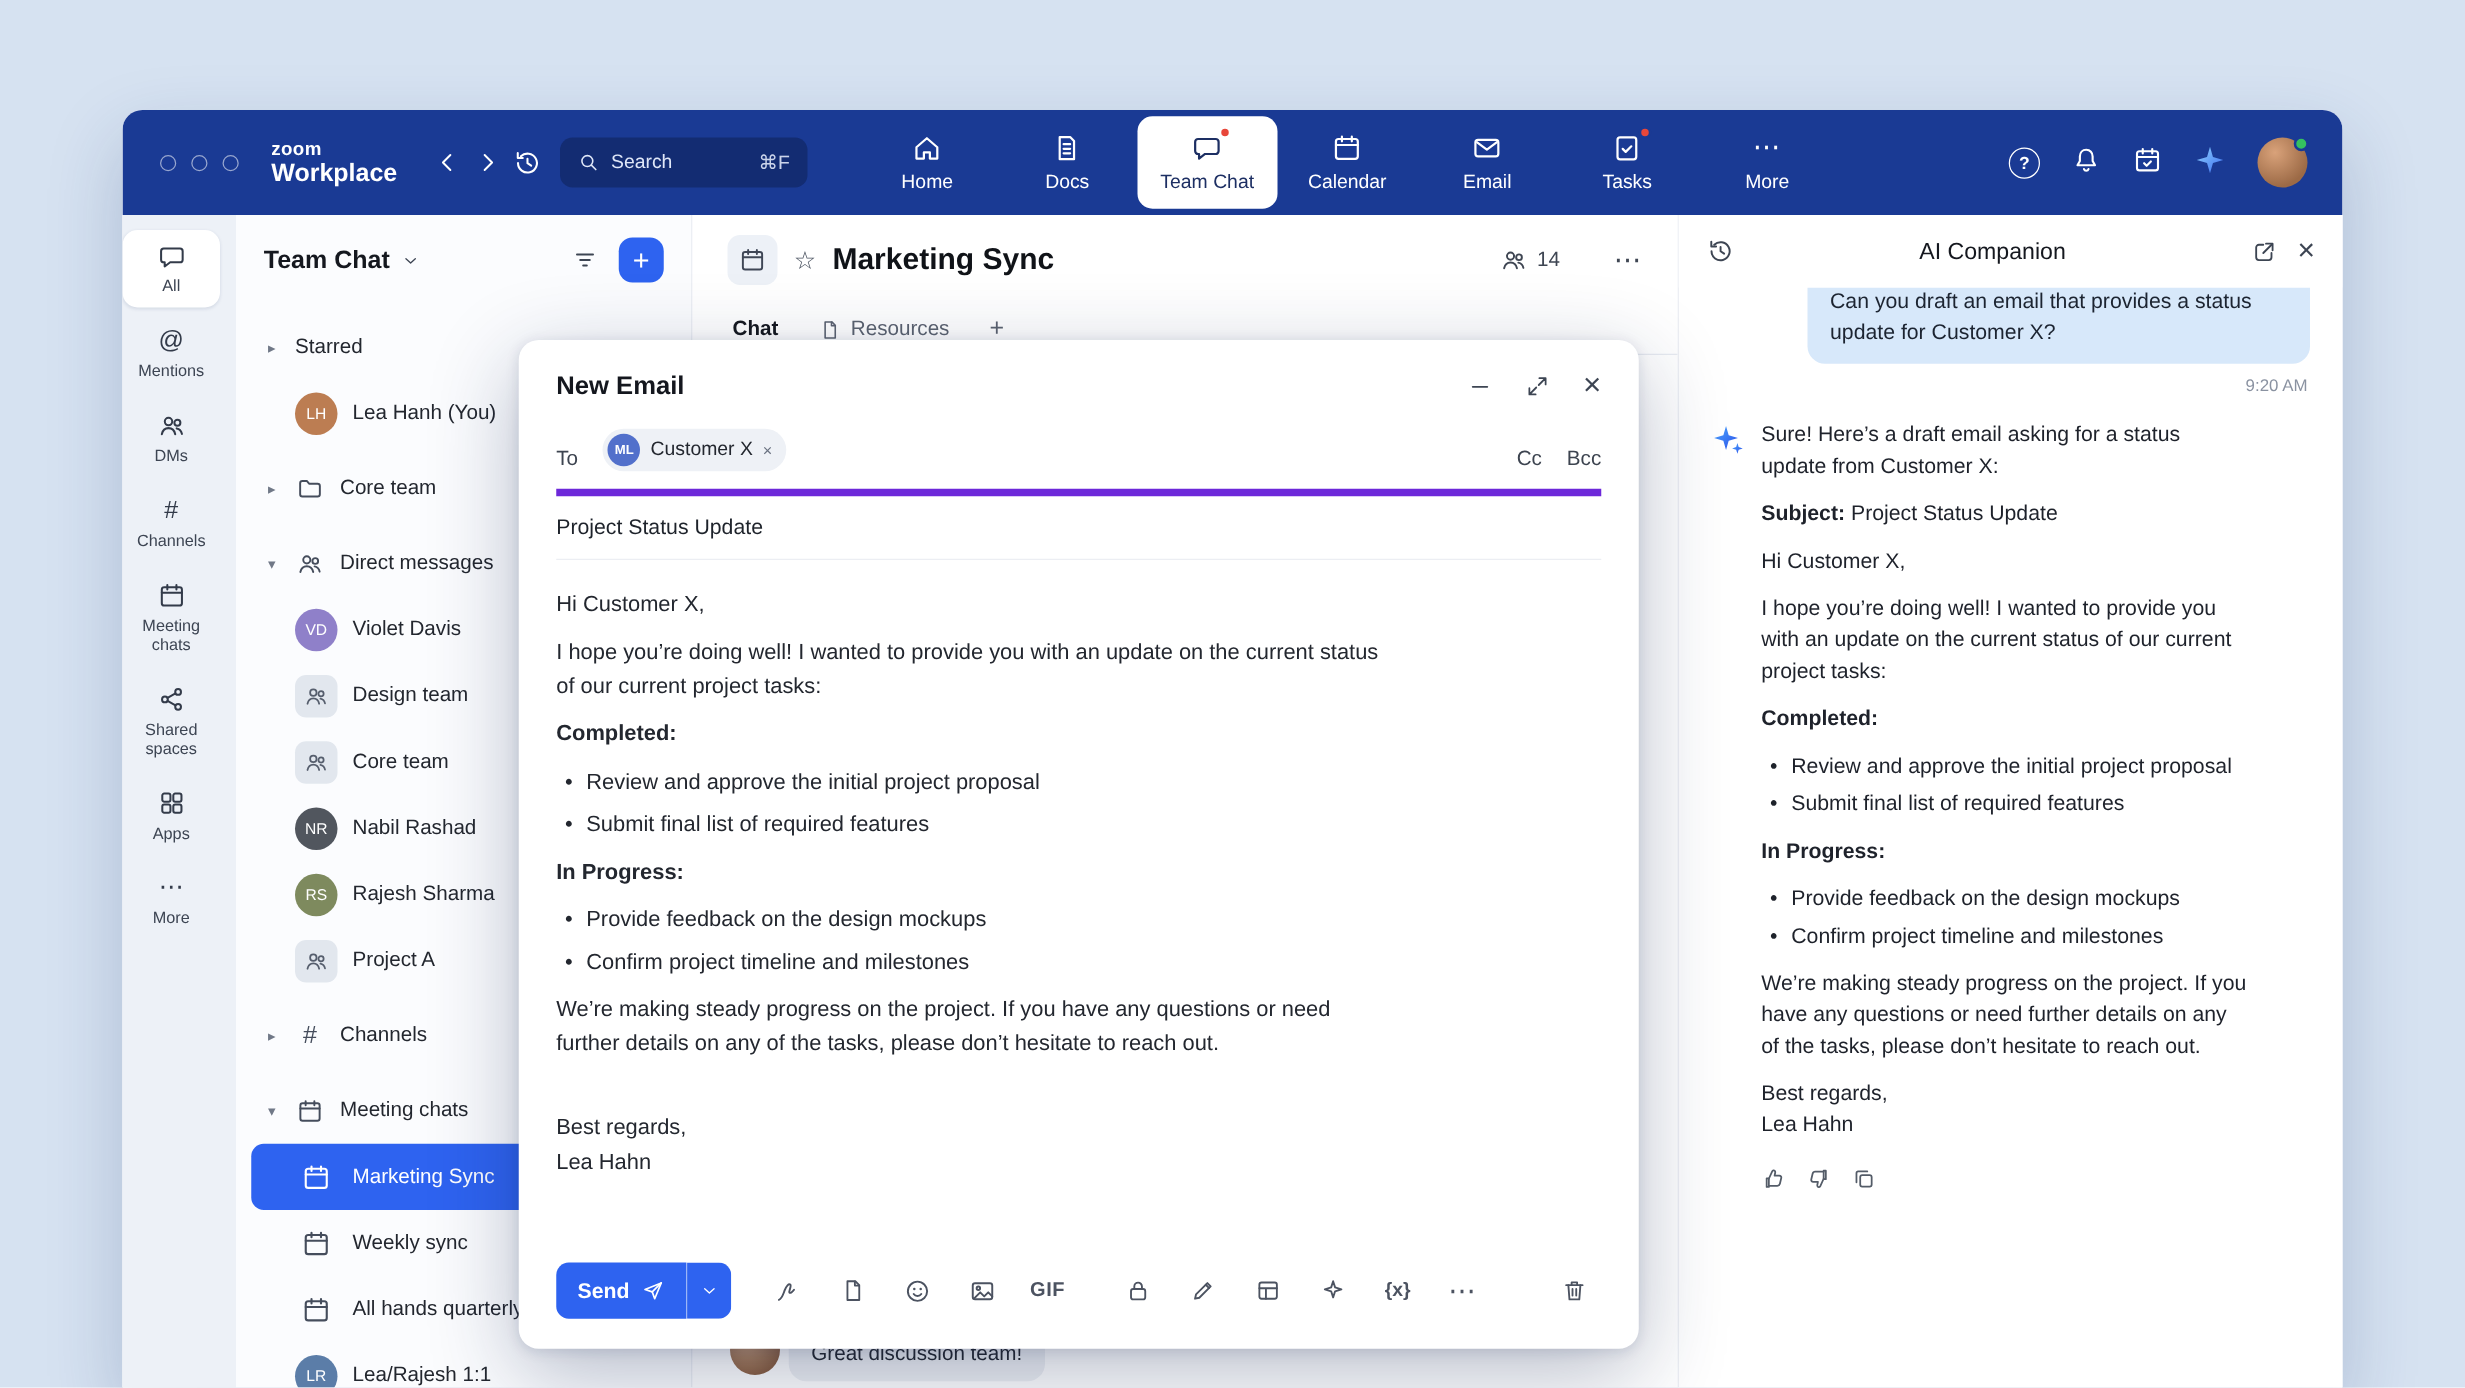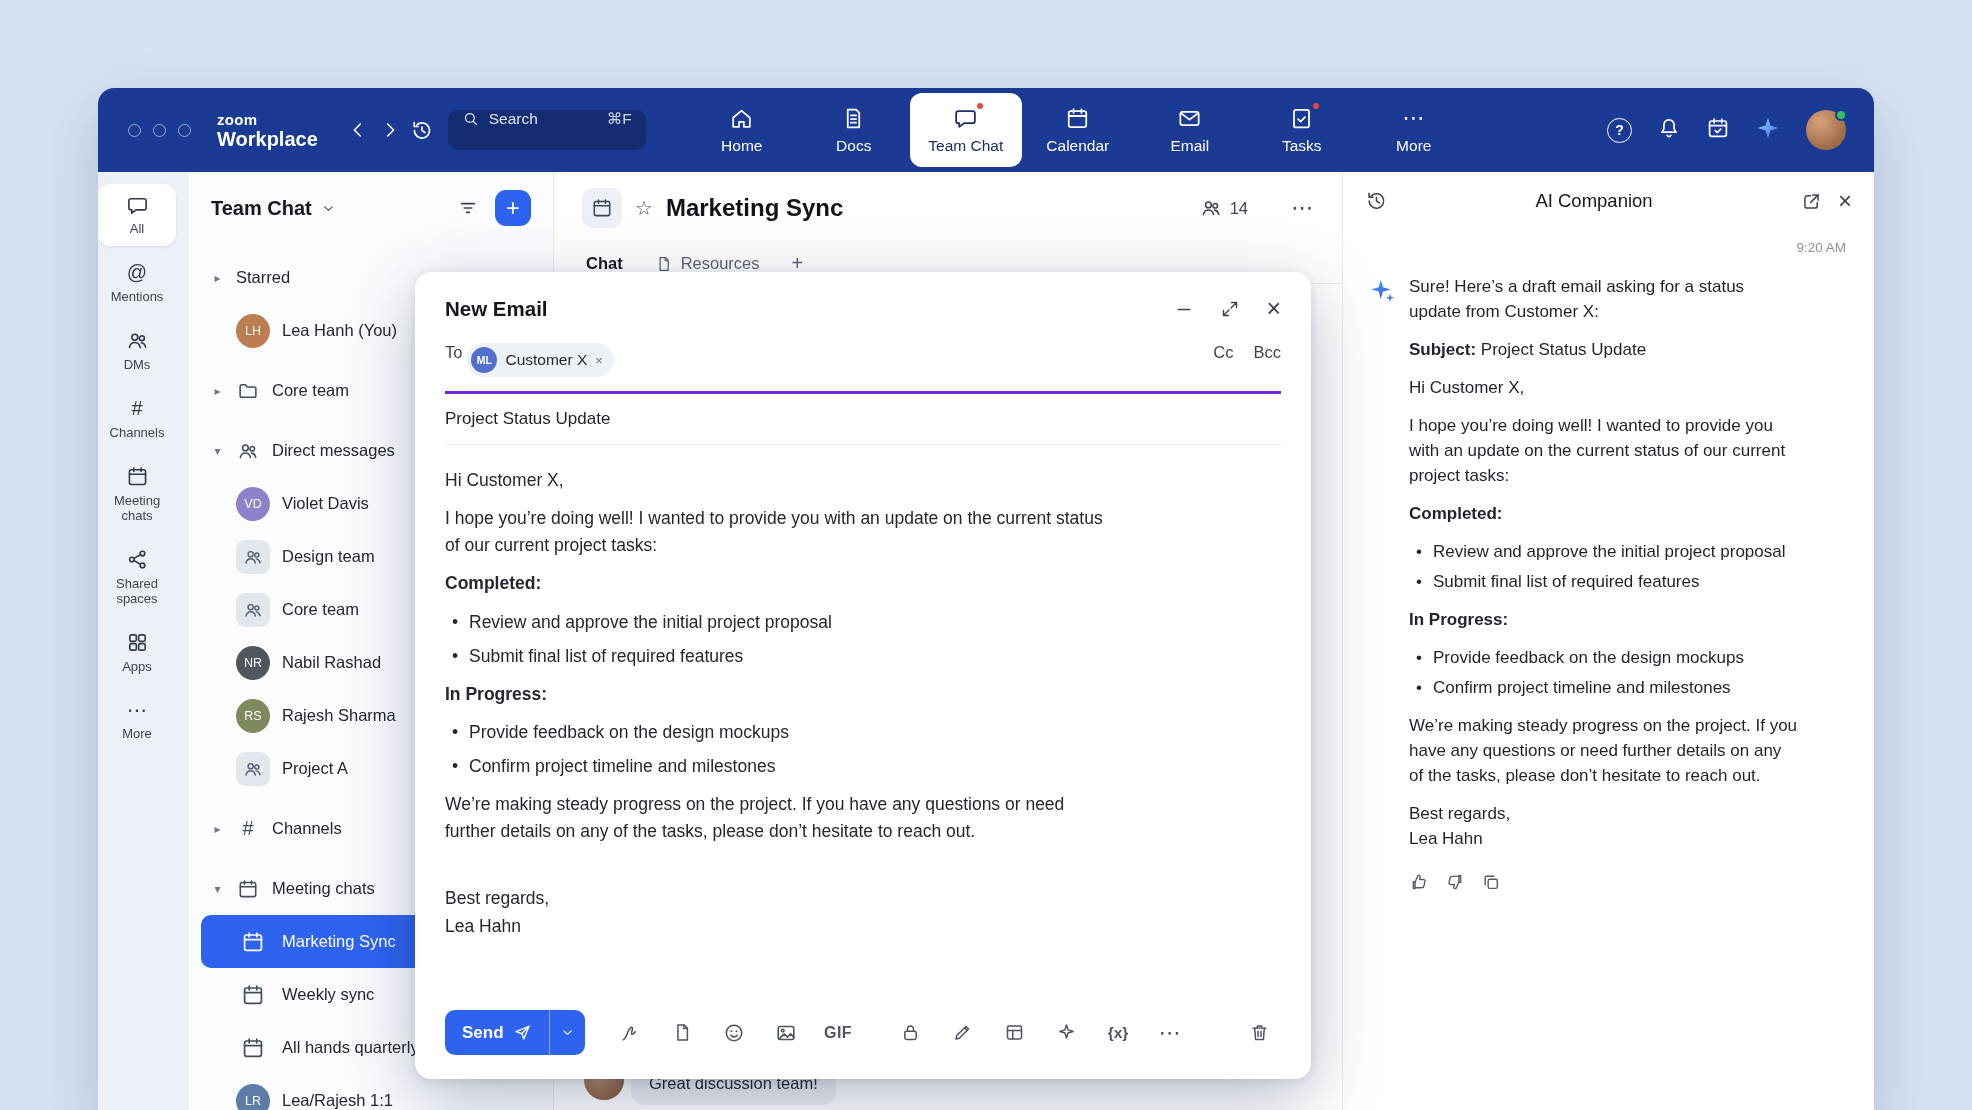--- a/index.html
+++ b/index.html
@@ -9,21 +9,21 @@
 .fil{fill:currentColor;stroke:none}
 .window{position:absolute;left:98px;top:88px;width:1776px;height:1022px;background:#fff;border-radius:16px 16px 0 0;box-shadow:0 24px 60px rgba(28,55,110,.22);overflow:hidden;display:flex;flex-direction:column}
 
 .topnav{height:84px;background:#1a3a94;display:flex;align-items:center;padding:0 28px 0 30px;color:#fff;flex-shrink:0}
 .traffic{display:flex;gap:12px;margin-right:26px}
 .traffic b{width:13px;height:13px;border:1.5px solid rgba(255,255,255,.55);border-radius:50%}
 .logo{line-height:1;margin-right:24px}
 .logo .z{font-size:15px;font-weight:700;letter-spacing:.3px}
 .logo .w{font-size:20px;font-weight:700;margin-top:2px}
 .navbtn{width:32px;height:34px;display:flex;align-items:center;justify-content:center;color:#fff}
-.search{display:flex;gap:9px;background:rgba(8,20,60,.38);border-radius:10px;height:40px;width:198px;padding:0 14px;font-size:15.5px;color:#dfe7f8;margin-left:10px}
+.search{display:flex;align-items:center;gap:9px;background:rgba(8,20,60,.38);border-radius:10px;height:40px;width:198px;padding:0 14px;font-size:15.5px;color:#dfe7f8;margin-left:10px}
 .search .kbd{margin-left:auto;opacity:.9}
 .navtabs{display:flex;align-items:center;height:84px;margin-left:40px}
 .navtab{width:112px;height:84px;display:flex;flex-direction:column;align-items:center;justify-content:center;gap:6px;font-size:15.5px;color:#fff;position:relative}
 .navtab.active{height:74px;background:#fff;color:#1d2f63;border-radius:12px}
 .nicon{position:relative;height:26px;display:flex;align-items:center}
 .dot{position:absolute;top:-4px;right:-7px;width:10px;height:10px;background:#e8473a;border-radius:50%;border:2px solid #1a3a94}
 .navtab.active .dot{border-color:#fff}
 .navright{margin-left:auto;display:flex;align-items:center;gap:25px}
 .qmark{width:25px;height:25px;border:1.7px solid #fff;border-radius:50%;display:flex;align-items:center;justify-content:center;font-size:14px;font-weight:700}
 .glyphbtn{font-size:22px;letter-spacing:1px}
@@ -87,21 +87,21 @@
 .blist{list-style:none;margin:0 0 13px}
 .blist li{position:relative;padding-left:24px;margin-bottom:5px}
 .blist li:before{content:"•";position:absolute;left:7px;top:0}
 .ai-feedback{display:flex;gap:16px;margin-top:20px;color:#545c68}
 
 .modal{position:absolute;left:317px;top:100px;width:896px;height:807px;background:#fff;border-radius:16px;box-shadow:0 20px 70px rgba(20,35,80,.30),0 2px 10px rgba(20,35,80,.12);display:flex;flex-direction:column;z-index:10}
 .m-header{display:flex;align-items:center;padding:24px 30px 16px}
 .m-title{font-size:20.5px;font-weight:700;color:#14171e}
 .m-controls{margin-left:auto;display:flex;align-items:center;gap:26px;color:#3b414d}
 .m-close{font-size:25px;line-height:1}
-.m-row{display:flex;align-items:flex-start;gap:5px;margin:0 30px;padding:6px 0 14px;border-bottom:3px solid #6d28d9;font-size:16.5px;color:#3d4450}
+.m-row{display:flex;align-items:flex-end;gap:20px;margin:0 30px;padding:6px 0 14px;border-bottom:6px solid #6d28d9;font-size:16.5px;color:#3d4450}
 .chip{display:flex;align-items:center;gap:8px;background:#eef1f6;border-radius:17px;padding:4px 11px 4px 4px;font-size:15.5px;color:#23272f}
 .cavatar{width:26px;height:26px;border-radius:50%;background:#5270cb;color:#fff;font-size:10.5px;font-weight:700;display:flex;align-items:center;justify-content:center}
 .chip-x{color:#697180;font-size:13px}
 .ccbcc{margin-left:auto;display:flex;gap:20px}
 .m-subject{margin:0 30px;padding:15px 0;border-bottom:1px solid #eceef3;font-size:17px;font-weight:500;color:#1e232b}
 .m-body{flex:1;padding:22px 30px 0;font-size:17.5px;line-height:1.55;color:#23272f;overflow:hidden}
 .m-body p{margin-bottom:11px;max-width:660px}
 .m-body .blist{margin-bottom:11px}
 .m-body .blist li{margin-bottom:7px}
 .m-sig{margin-top:40px}
@@ -512,20 +512,23 @@
         <span class="iconbtn">
             <svg class="ic" width="21" height="21" viewBox="0 0 24 24">
               <path d="M11 5.5H7A2.5 2.5 0 0 0 4.5 8v9A2.5 2.5 0 0 0 7 19.5h9a2.5 2.5 0 0 0 2.5-2.5v-4"></path>
               <path d="M13.5 4.5h6v6"></path>
               <path d="M19 5l-8 8"></path>
             </svg>
           </span>
         <span class="iconbtn ai-close">×</span>
       </div>
       <div class="ai-body">
+        <div class="ai-user">
+          <div class="ubbl">Can you draft an email that provides a status update for Customer X?</div>
+        </div>
         <div class="ai-time">9:20 AM</div>
         <div class="ai-answer">
           <span class="ai-spark">
             <svg width="27" height="27" viewBox="0 0 24 24">
                 <defs>
                   <linearGradient id="sg2" x1="0" y1="0" x2="1" y2="1">
                     <stop offset="0" stop-color="#4da9ff"></stop>
                     <stop offset="1" stop-color="#2b4ee8"></stop>
                   </linearGradient>
                 </defs>

